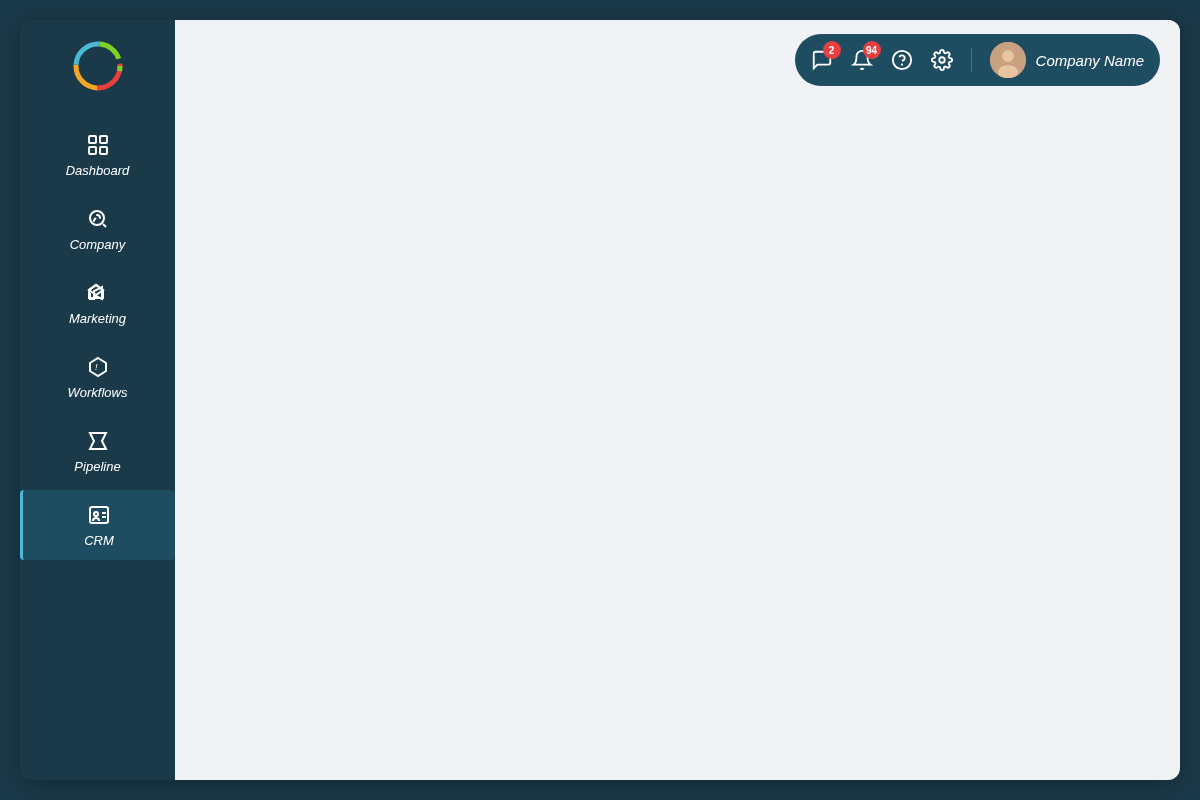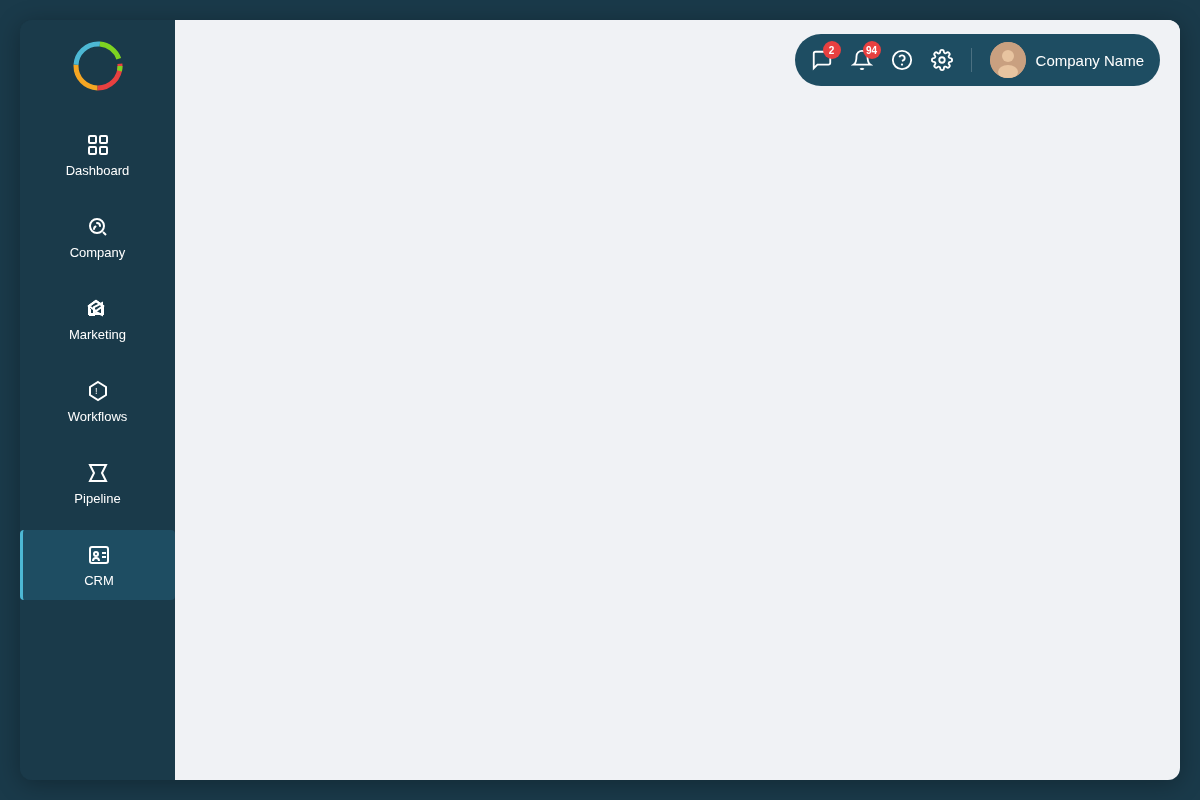--- a/index.html
+++ b/index.html
@@ -41,21 +41,22 @@
 
     .sidebar-logo svg {
       width: 52px;
       height: 52px;
     }
 
     .sidebar-nav {
       display: flex;
       flex-direction: column;
       width: 100%;
-      gap: 12px;
+      gap: 4px;
+      font-style: italic;
     }
 
     .sidebar-item {
       display: flex;
       flex-direction: column;
       align-items: center;
       justify-content: center;
       padding: 12px 8px;
       cursor: pointer;
       border-radius: 4px;
@@ -157,20 +158,21 @@
       width: 1px;
       height: 24px;
       background: rgba(255,255,255,0.2);
     }
 
     .topbar-company {
       display: flex;
       align-items: center;
       gap: 10px;
       cursor: pointer;
+      font-style: italic;
     }
 
     .topbar-avatar {
       width: 36px;
       height: 36px;
       border-radius: 50%;
       overflow: hidden;
       background: #c9a080;
       display: flex;
       align-items: center;

